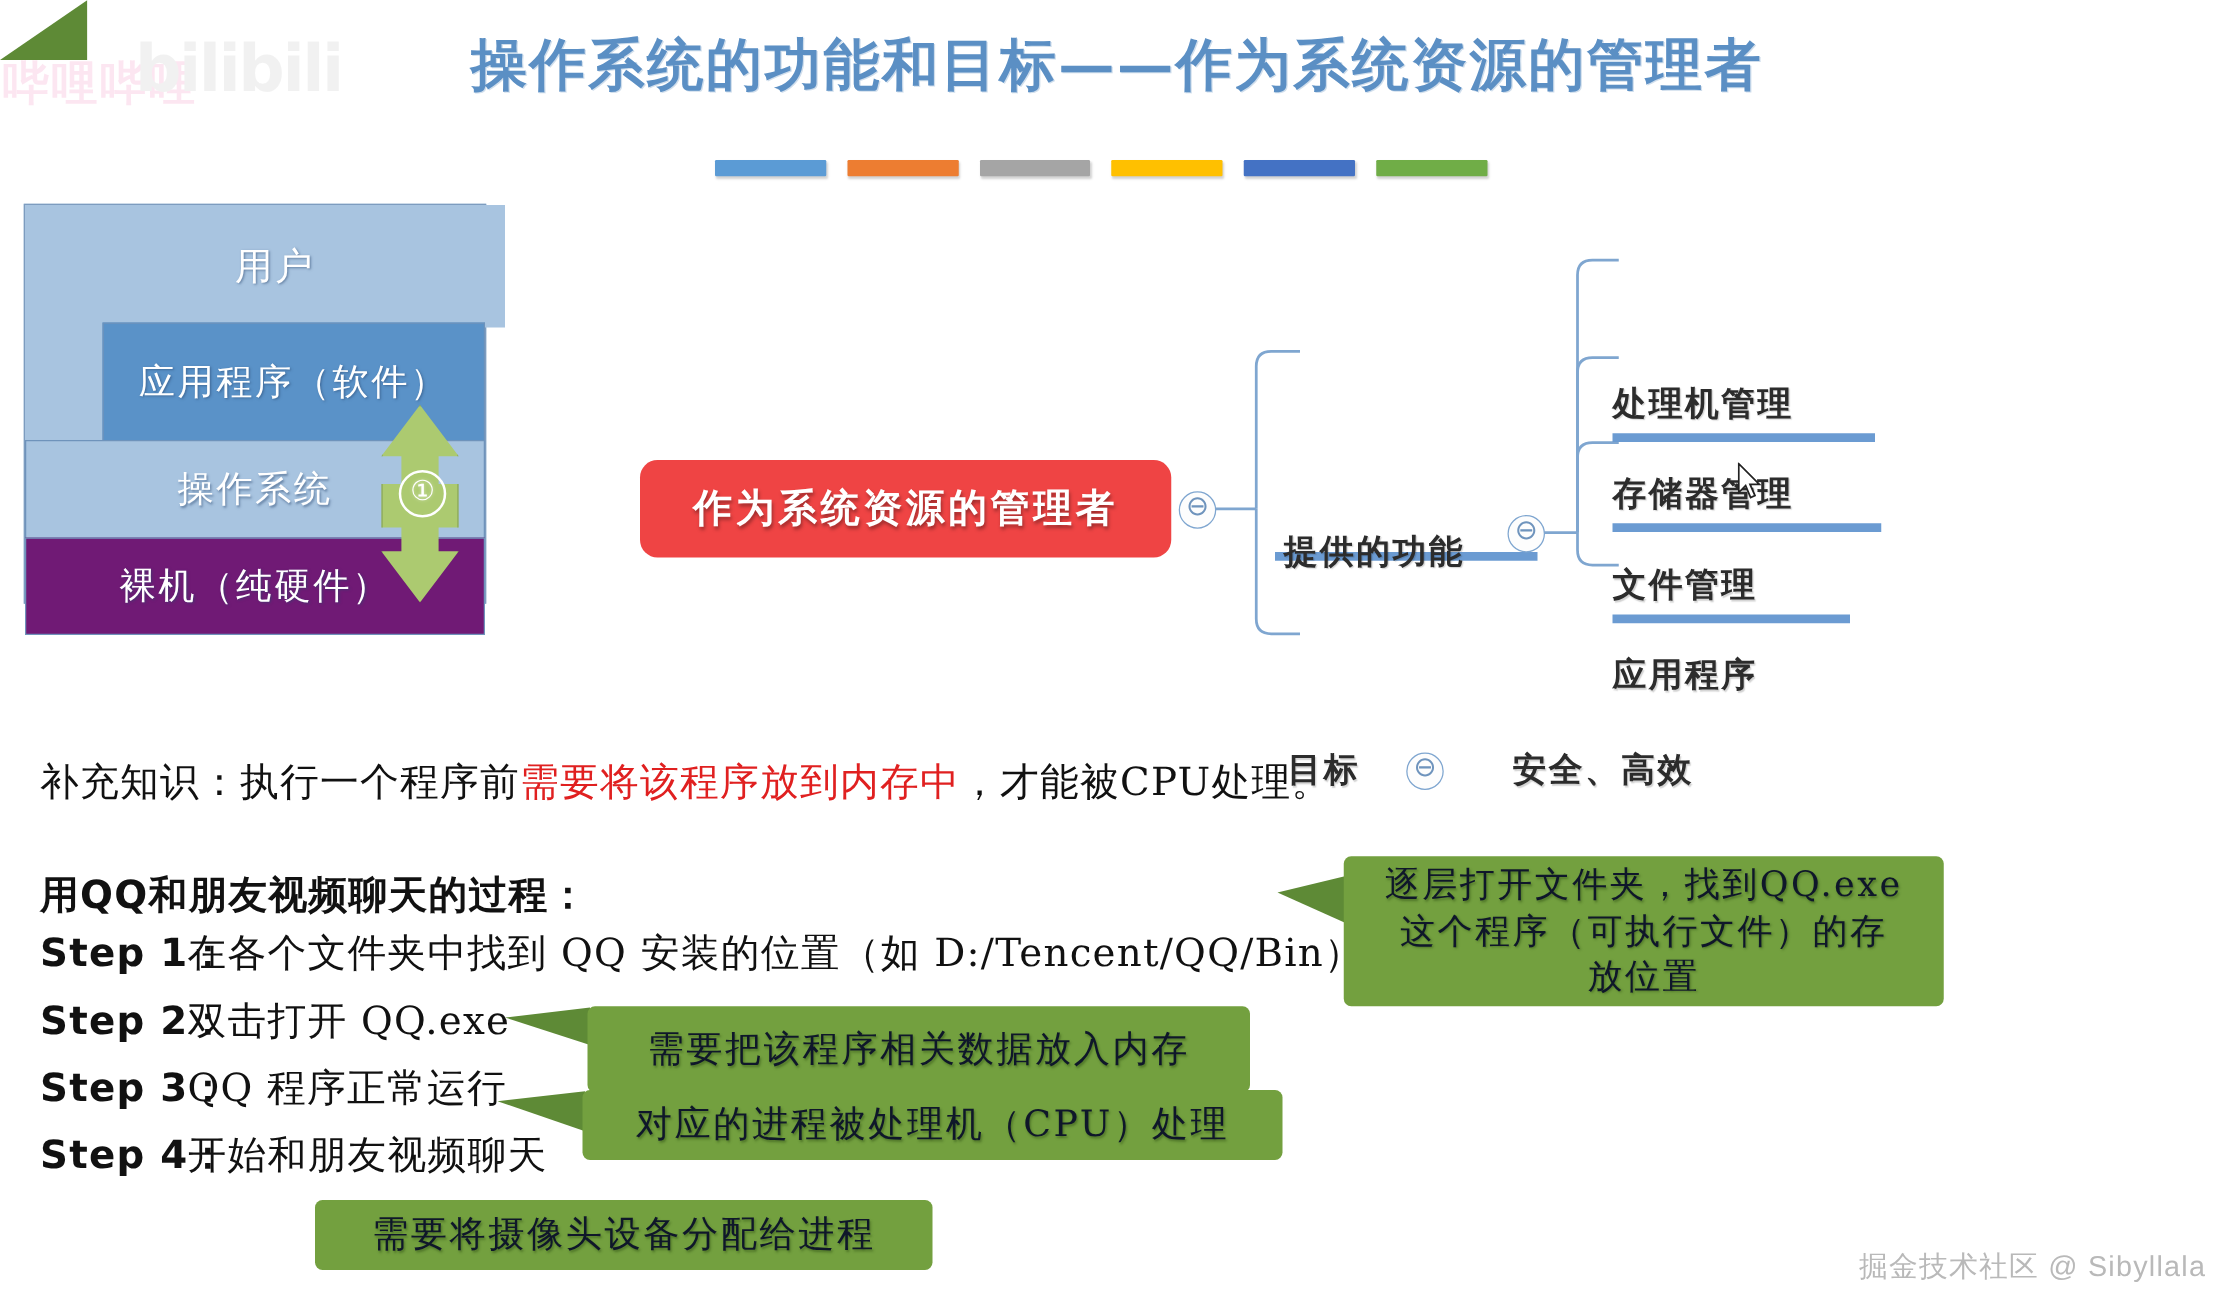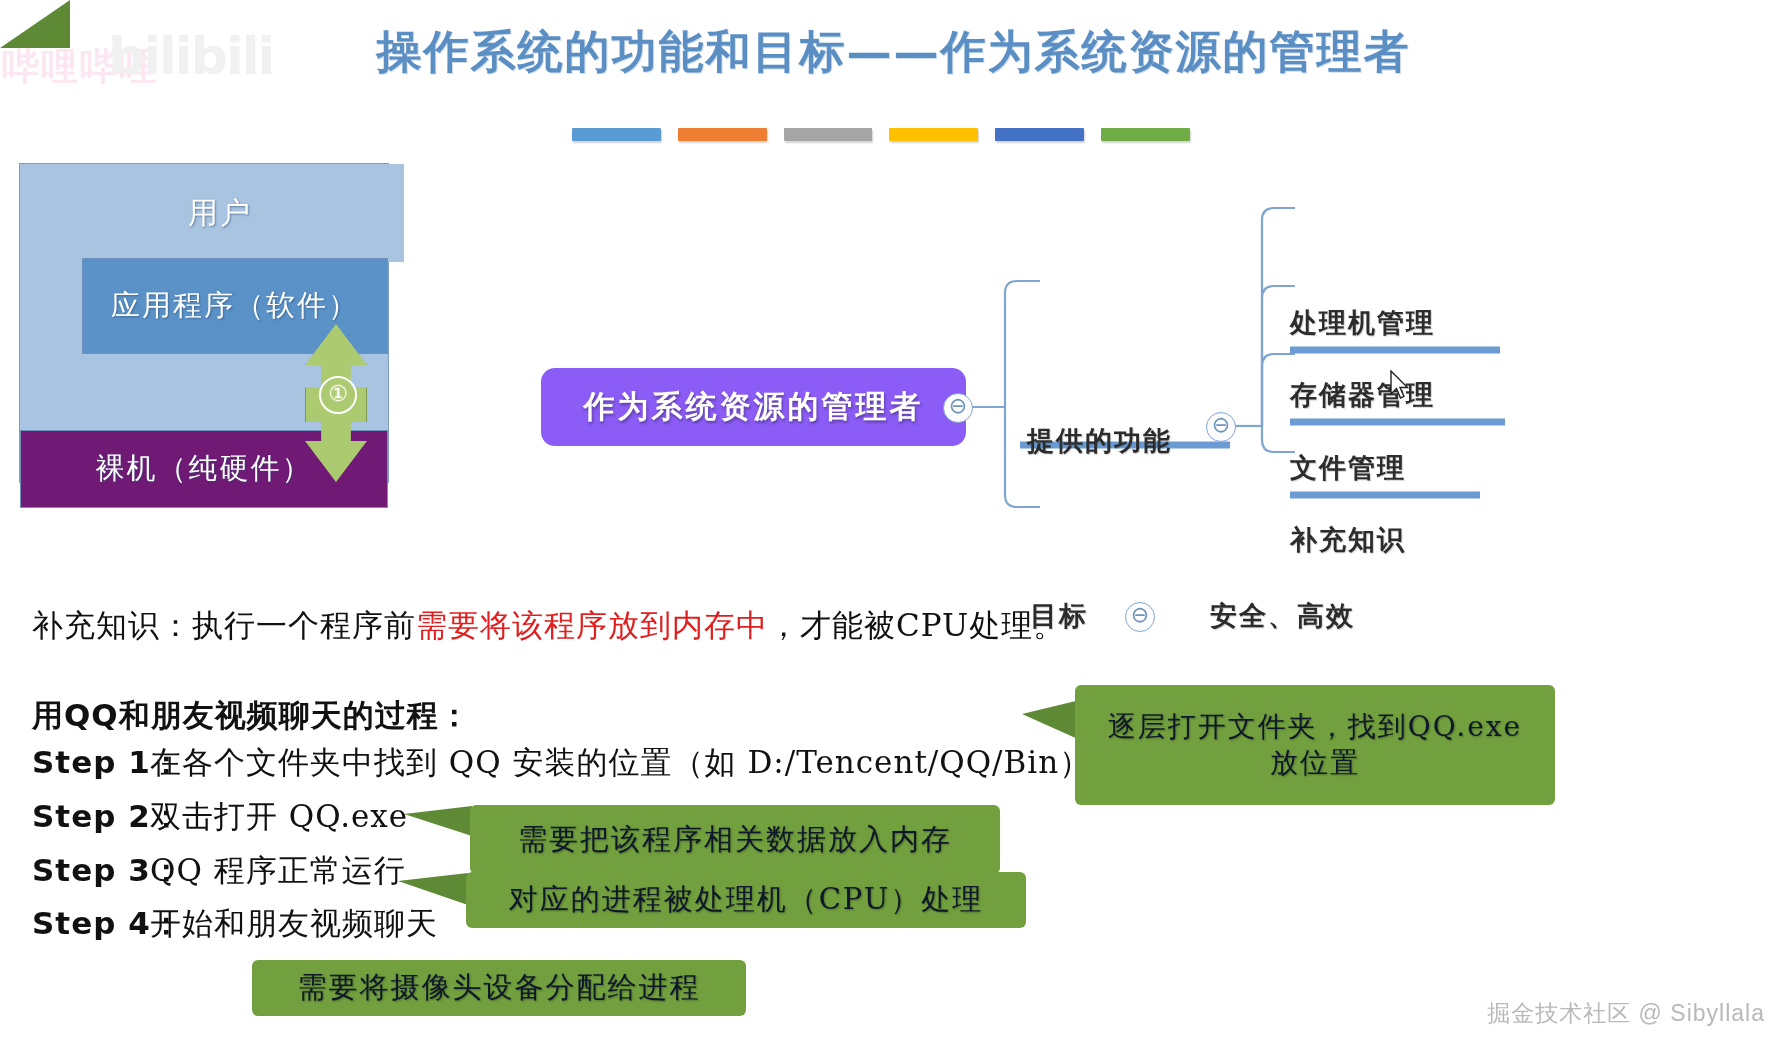--- a/index.html
+++ b/index.html
@@ -44,24 +44,24 @@
                         74% 62%, 74% 74%, 100% 74%, 50% 100%, 0% 74%, 26% 74%,
                         26% 62%, 0% 62%, 0% 40%, 26% 40%, 26% 26%, 0% 26%);}
   #arrow-badge{position:absolute;left:14px;top:52px;width:34px;height:34px;border-radius:50%;
       border:2px solid #ffffff;color:#ffffff;font-size:22px;line-height:32px;text-align:center;
       font-family:"DejaVu Sans",sans-serif;text-shadow:0 0 3px rgba(255,255,255,.5);}
 
   
   #mindmap{position:absolute;left:500px;top:150px;width:1280px;height:380px;}
   #mm-svg{position:absolute;left:0;top:0;}
   .mm-root{position:absolute;left:12px;top:218px;width:425px;height:78px;border-radius:14px;
-      background:#8b5cf6;color:#ffffff;font-size:31px;font-weight:700;letter-spacing:3px;
+      background:#ef4444;color:#ffffff;font-size:31px;font-weight:700;letter-spacing:3px;
       display:flex;align-items:center;justify-content:center;
       font-family:"DejaVu Sans","Liberation Sans",sans-serif;
-      text-shadow:1px 2px 3px rgba(0,0,0,.35);margin-left:29px;}
+      text-shadow:1px 2px 3px rgba(0,0,0,.35);}
   .mm-label{position:absolute;color:#2c2c2c;font-size:27px;font-weight:700;letter-spacing:2px;
       white-space:nowrap;font-family:"DejaVu Sans","Liberation Sans",sans-serif;
       text-shadow:1px 1px 1px rgba(0,0,0,.18);}
   .mm-node{position:absolute;width:28px;height:28px;border-radius:50%;background:#fdfdfd;
       border:1.6px solid #7fa6d0;color:#6f94bd;font-size:22px;line-height:23px;text-align:center;
       font-family:"DejaVu Sans",sans-serif;}
   #lbl-func{left:527px;top:262px;margin-top:11px;}
   #lbl-goal{left:530px;top:448px;}
   #lbl-goalval{left:710px;top:448px;}
   #lbl-proc{left:790px;top:155px;}
@@ -131,20 +131,21 @@
   <div class="seg" style="background:#ed7d31"></div>
   <div class="seg" style="background:#a5a5a5"></div>
   <div class="seg" style="background:#ffc000"></div>
   <div class="seg" style="background:#4472c4"></div>
   <div class="seg" style="background:#70ad47"></div>
 </div>
 
 <div id="layer-diagram">
   <div class="layer" id="layer-user">用户</div>
   <div class="layer" id="layer-app">应用程序（软件）</div>
+  <div class="layer" id="layer-os">操作系统</div>
   <div class="layer" id="layer-bare">裸机（纯硬件）</div>
 </div>
 <div id="arrow-wrap">
   <div id="arrow-shape"></div>
   <div id="arrow-badge">①</div>
 </div>
 
 <div id="mindmap">
   <svg id="mm-svg" width="1280" height="380">
     <g fill="none" stroke="#7fa6d0" stroke-width="2.2">
@@ -175,21 +176,21 @@
 
   <div class="mm-root">作为系统资源的管理者</div>
   <div class="mm-node" id="node-root">⊖</div>
 
   <div class="mm-label" id="lbl-func">提供的功能</div>
   <div class="mm-node" id="node-func">⊖</div>
 
   <div class="mm-label" id="lbl-proc">处理机管理</div>
   <div class="mm-label" id="lbl-mem">存储器管理</div>
   <div class="mm-label" id="lbl-file">文件管理</div>
-  <div class="mm-label" id="lbl-dev">补充知识</div>
+  <div class="mm-label" id="lbl-dev">应用程序</div>
 
   <div class="mm-label" id="lbl-goal">目标</div>
   <div class="mm-node" id="node-goal">⊖</div>
   <div class="mm-label" id="lbl-goalval">安全、高效</div>
 </div>
 
 <div id="cursor">
   <svg width="22" height="32" viewBox="0 0 22 32">
     <path d="M1,1 L1,24 L6.5,18.5 L10.5,28 L14,26.5 L10,17.5 L17.5,17.5 Z" fill="#ffffff" stroke="#222222" stroke-width="1.4"></path>
   </svg>
@@ -200,20 +201,21 @@
 <div id="qq-intro">用QQ和朋友视频聊天的过程：</div>
 
 <div class="step-row" id="step-1"><span class="step-key">Step 1：</span><span>在各个文件夹中找到 QQ 安装的位置（如 D:/Tencent/QQ/Bin）</span></div>
 <div class="step-row" id="step-2"><span class="step-key">Step 2：</span><span>双击打开 QQ.exe</span></div>
 <div class="step-row" id="step-3"><span class="step-key">Step 3：</span><span>QQ 程序正常运行</span></div>
 <div class="step-row" id="step-4"><span class="step-key">Step 4：</span><span>开始和朋友视频聊天</span></div>
 
 <div class="tail" id="tail-find"></div>
 <div class="callout" id="callout-find">
   <div>逐层打开文件夹，找到QQ.exe</div>
+  <div>这个程序（可执行文件）的存</div>
   <div>放位置</div>
 </div>
 
 <div class="tail" id="tail-mem"></div>
 <div class="callout" id="callout-mem">需要把该程序相关数据放入内存</div>
 
 <div class="tail" id="tail-cpu"></div>
 <div class="callout" id="callout-cpu">对应的进程被处理机（CPU）处理</div>
 
 <div id="tail-cam"></div>

